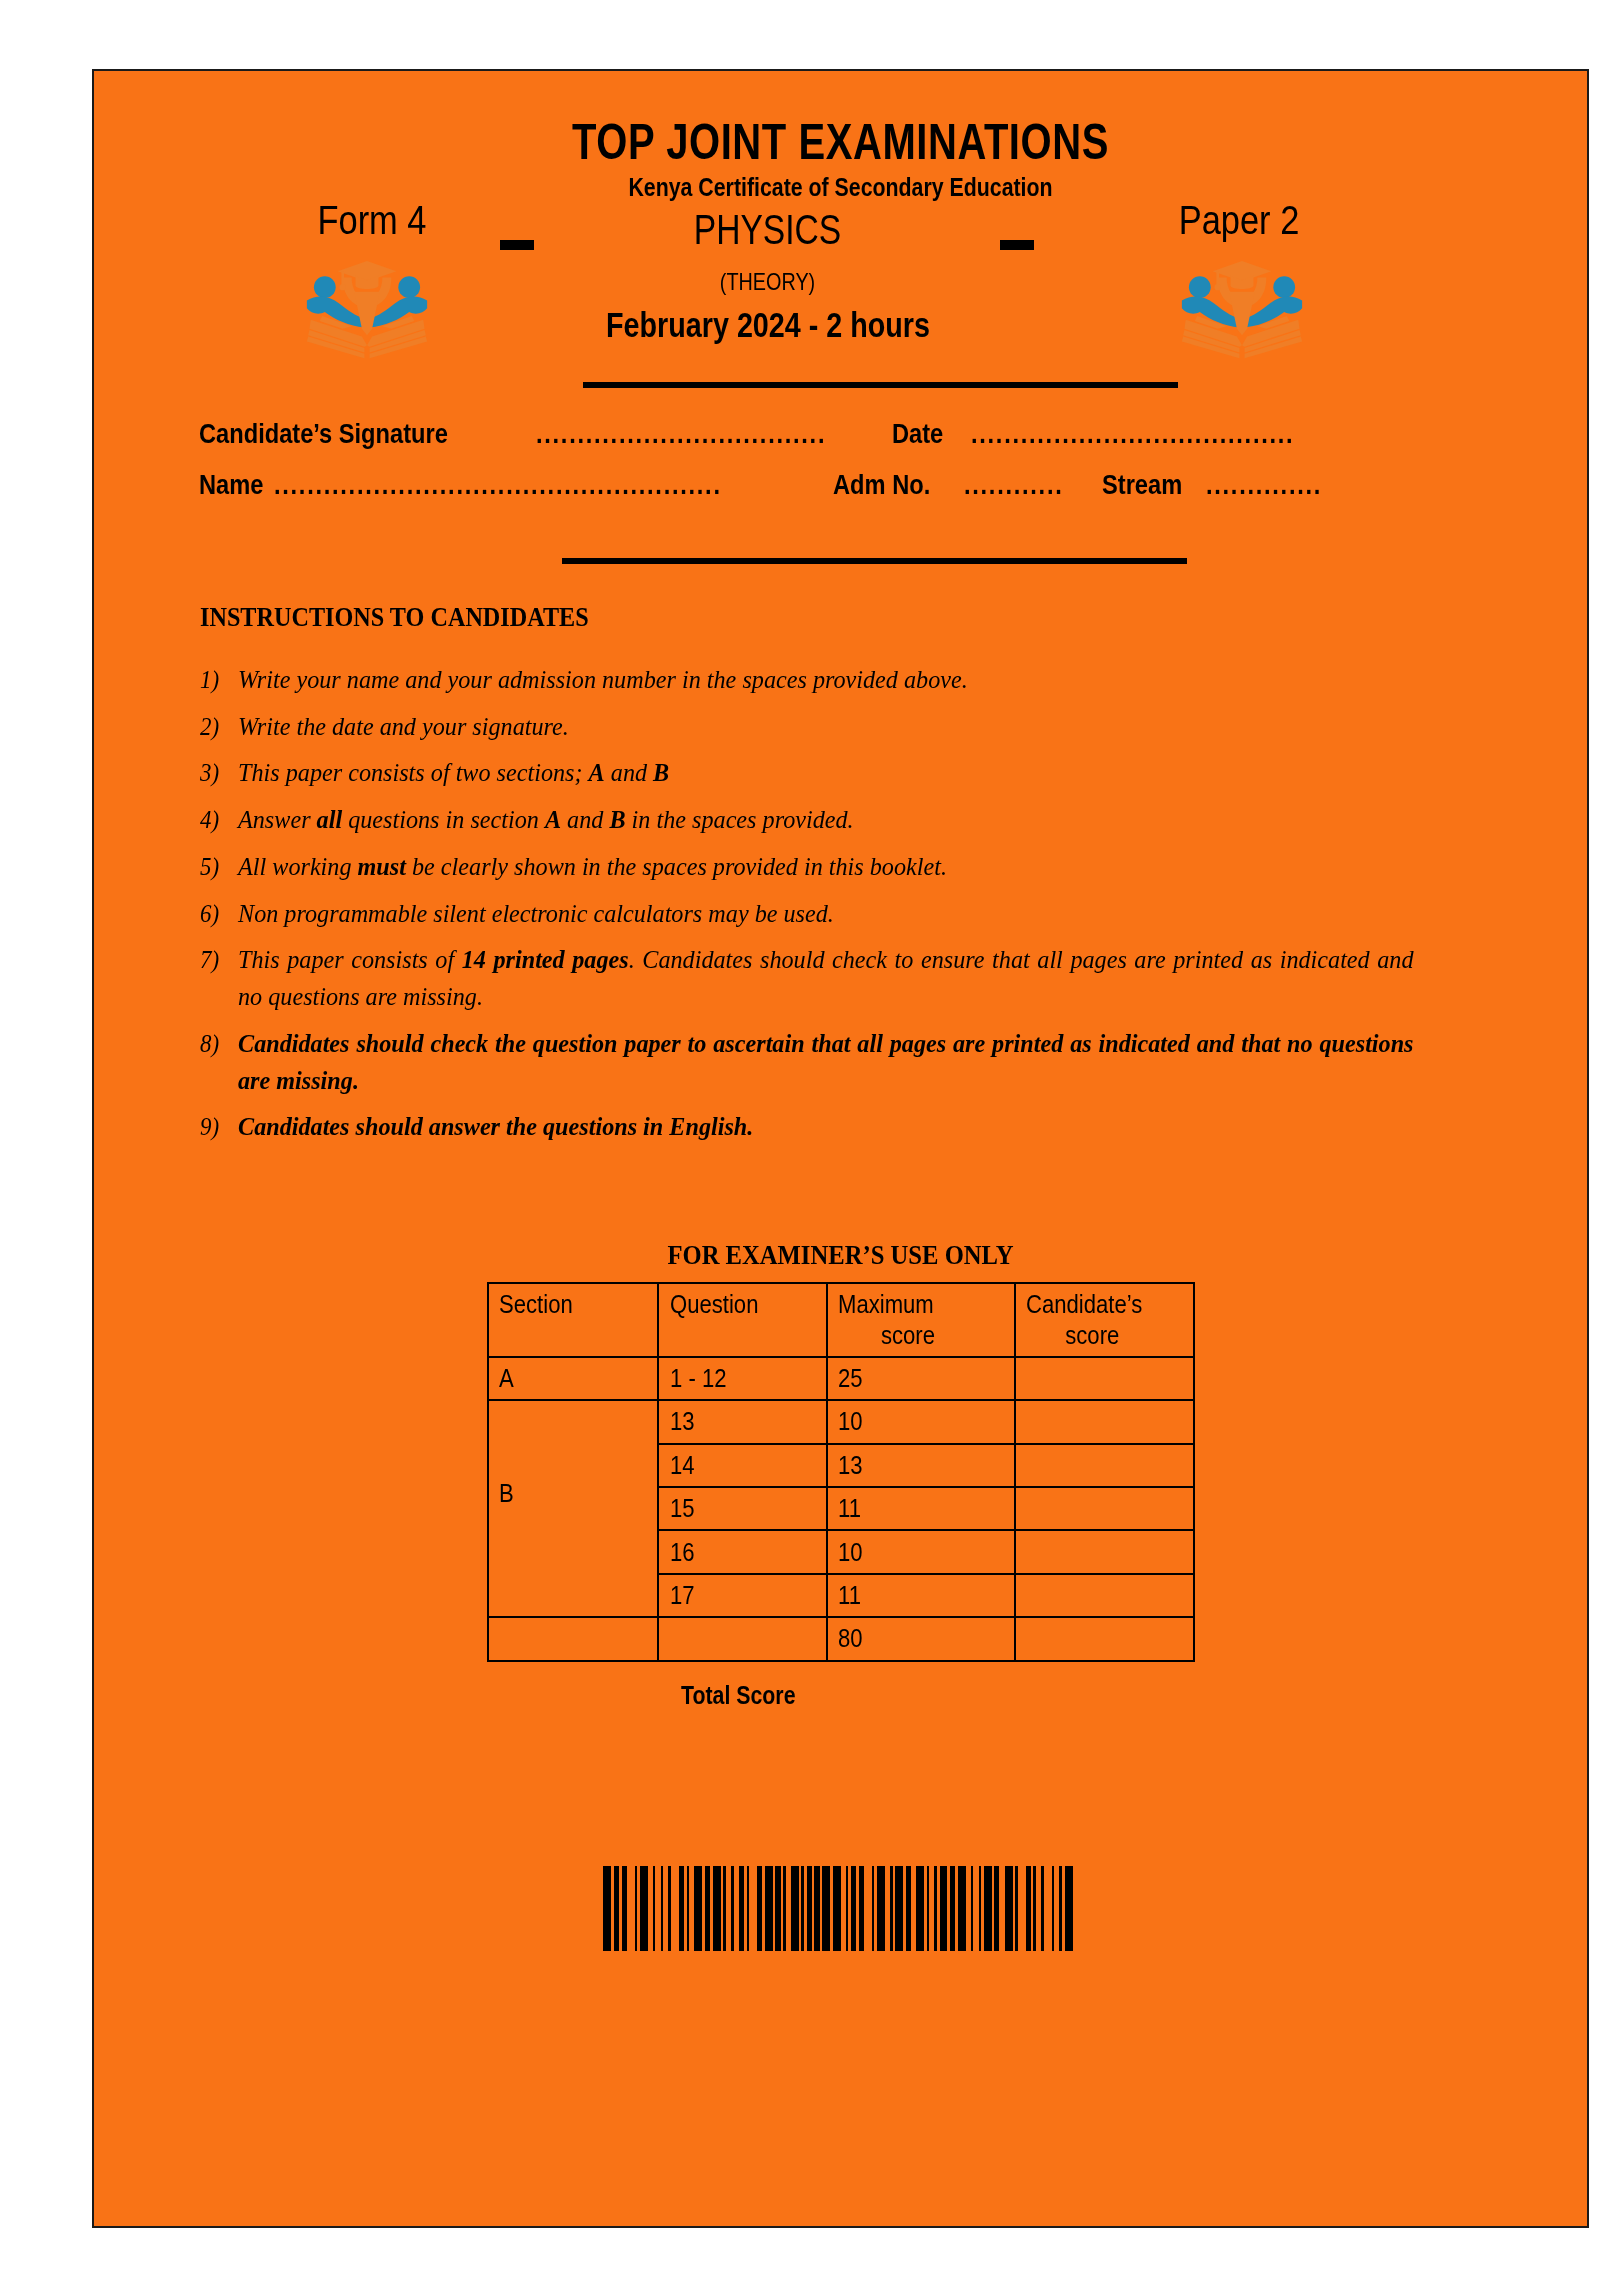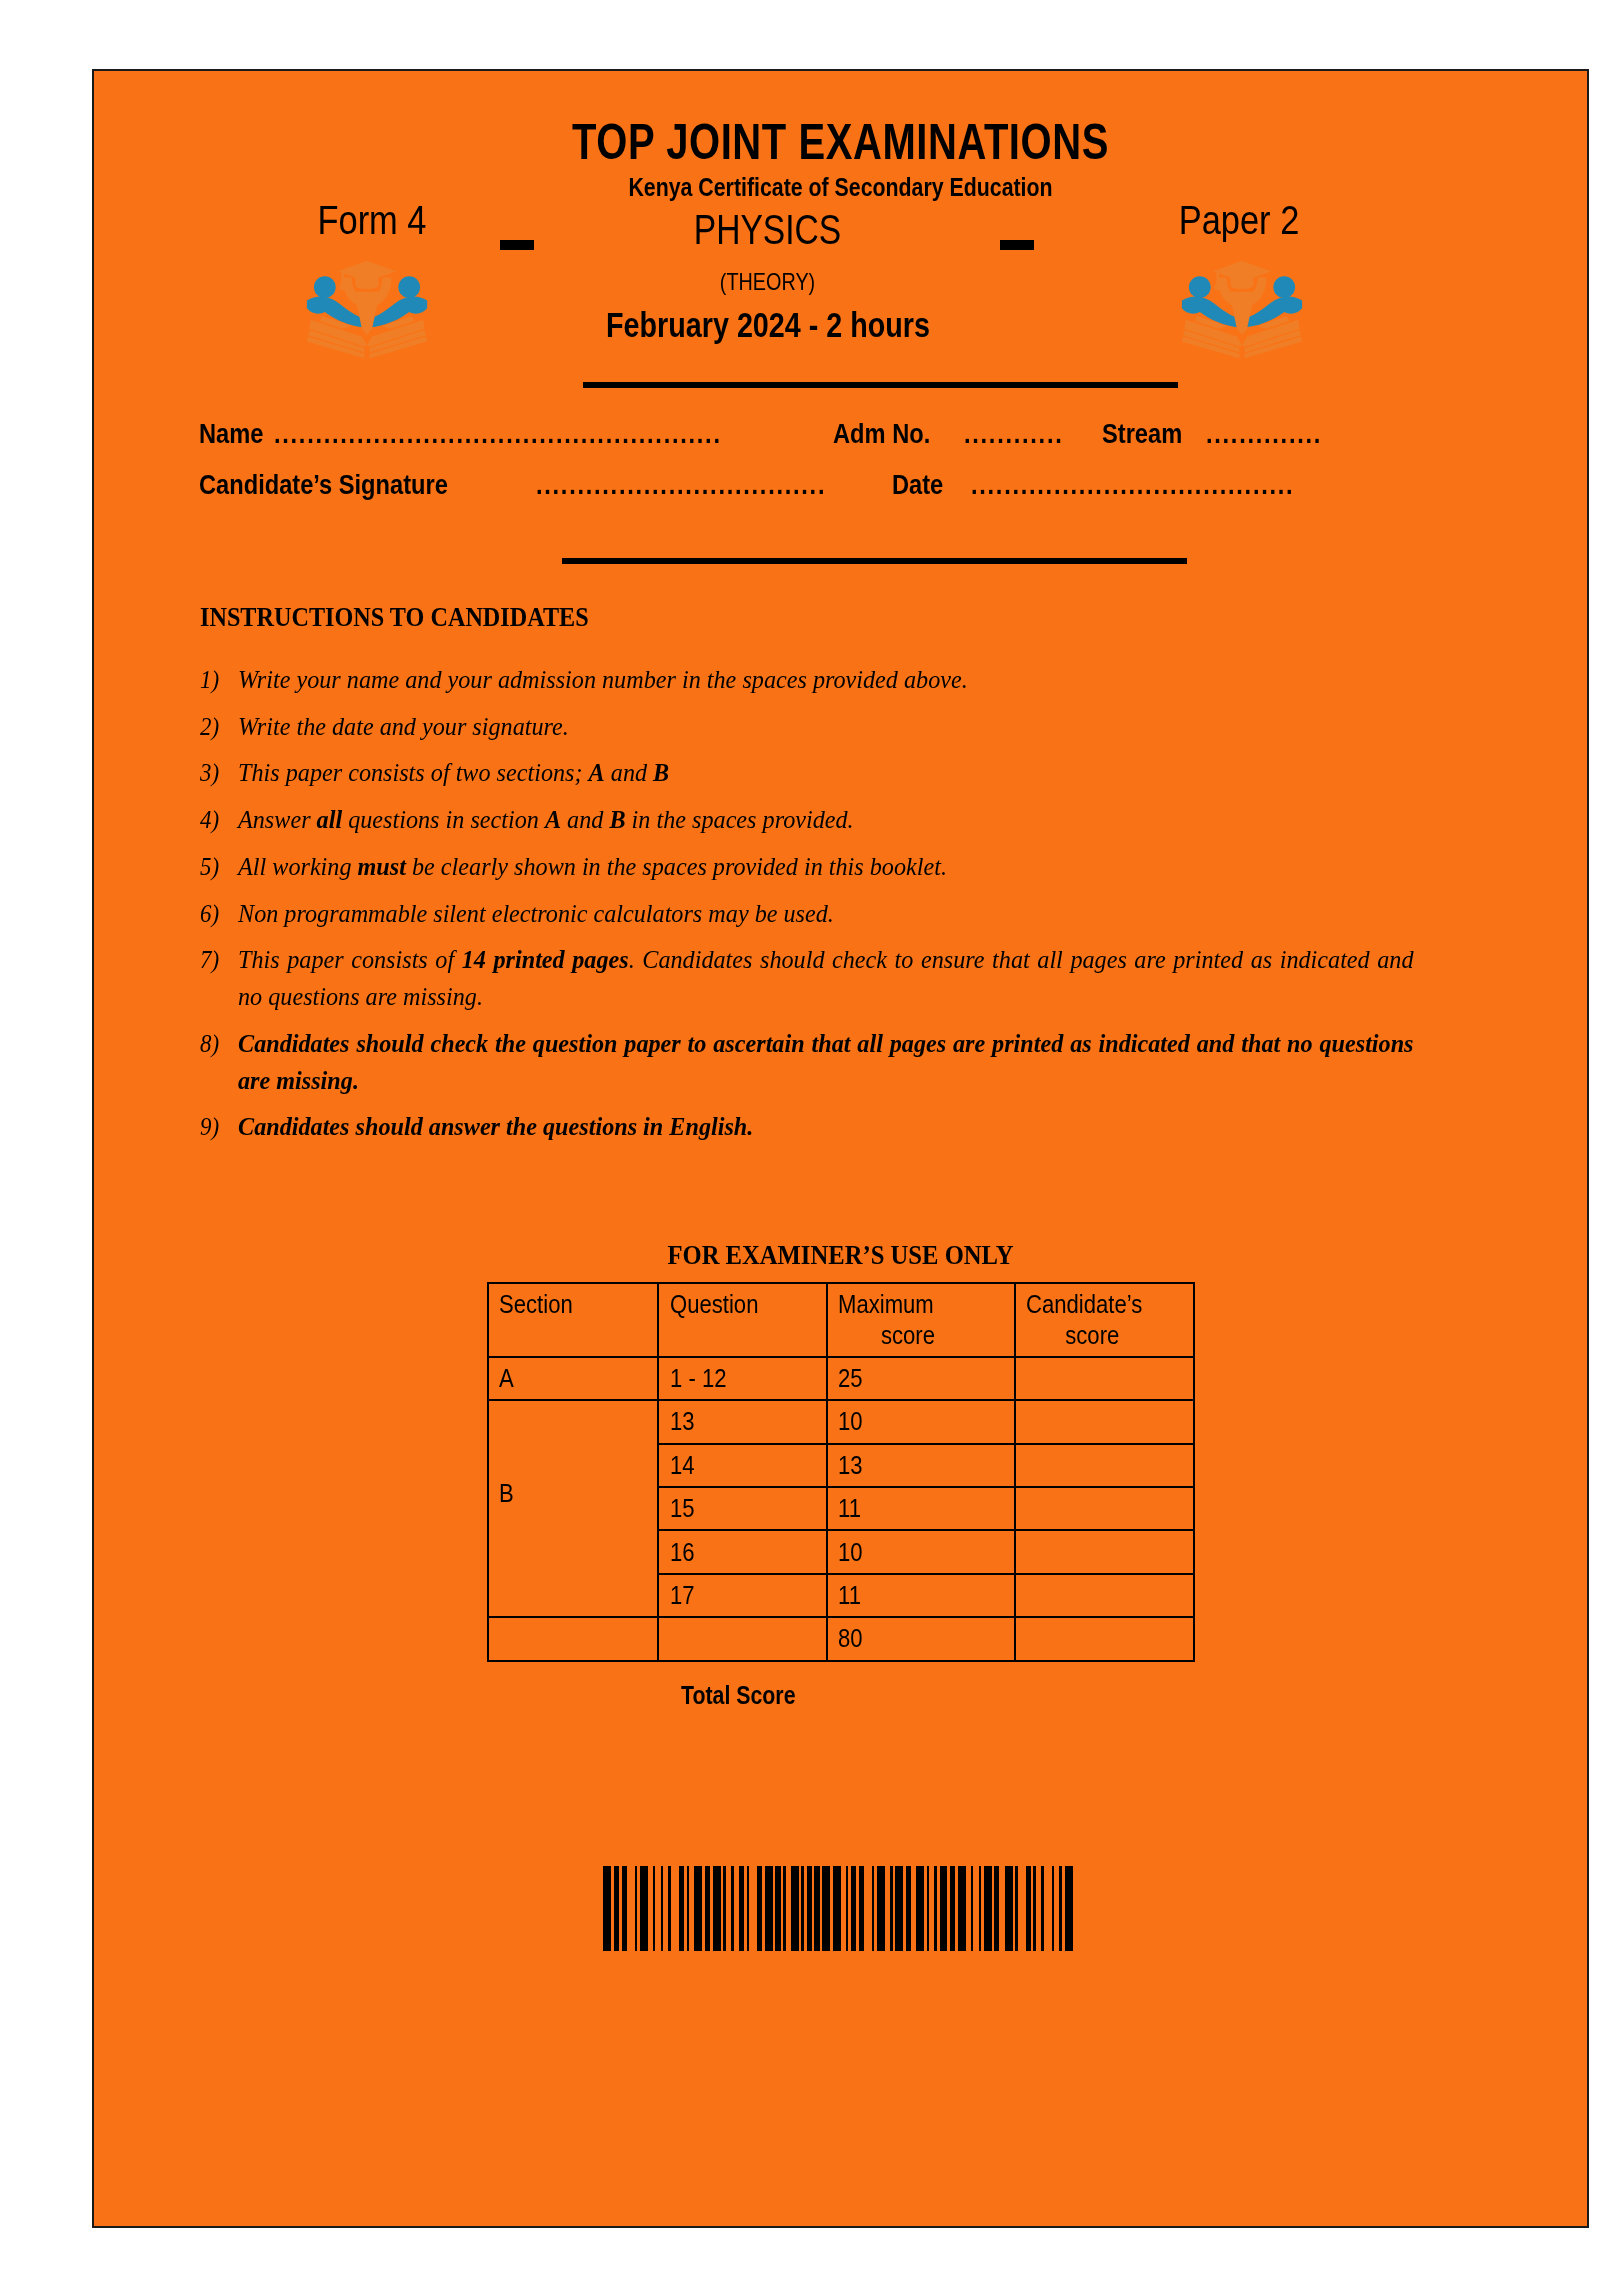--- a/index.html
+++ b/index.html
@@ -398,33 +398,33 @@
           <path d="M30 100 L76 116 L62 120 L26 108 Z" fill="#F07E26"></path>
           <path d="M170 100 L124 116 L138 120 L174 108 Z" fill="#F07E26"></path>
         </svg>
       </div>
     </div>
 
     <div class="thick-rule" id="rule-top"></div>
 
     <div id="candidate-fields">
       <div class="field-row">
+        <span class="field-item" style="left:105px;">Candidate’s Signature</span>
+        <span class="field-item dots" style="left:442px;">...................................</span>
+        <span class="field-item" style="left:798px;">Date</span>
+        <span class="field-item dots" style="left:877px;">.......................................</span>
+      </div>
+      <div class="field-row">
         <span class="field-item" style="left:105px;">Name</span>
         <span class="field-item dots" style="left:180px;">......................................................</span>
         <span class="field-item" style="left:739px;">Adm No.</span>
         <span class="field-item dots" style="left:870px;">............</span>
         <span class="field-item" style="left:1008px;">Stream</span>
         <span class="field-item dots" style="left:1112px;">..............</span>
       </div>
-      <div class="field-row">
-        <span class="field-item" style="left:105px;">Candidate’s Signature</span>
-        <span class="field-item dots" style="left:442px;">...................................</span>
-        <span class="field-item" style="left:798px;">Date</span>
-        <span class="field-item dots" style="left:877px;">.......................................</span>
-      </div>
     </div>
 
     <div class="thick-rule" id="rule-bottom"></div>
 
     <div id="instructions-block">
       <div id="instructions-heading">INSTRUCTIONS TO CANDIDATES</div>
 
       <div class="instr-item">
         <span class="instr-num">1)</span>
         <span class="instr-text nojustify">Write your name and your admission number in the spaces provided above.</span>

